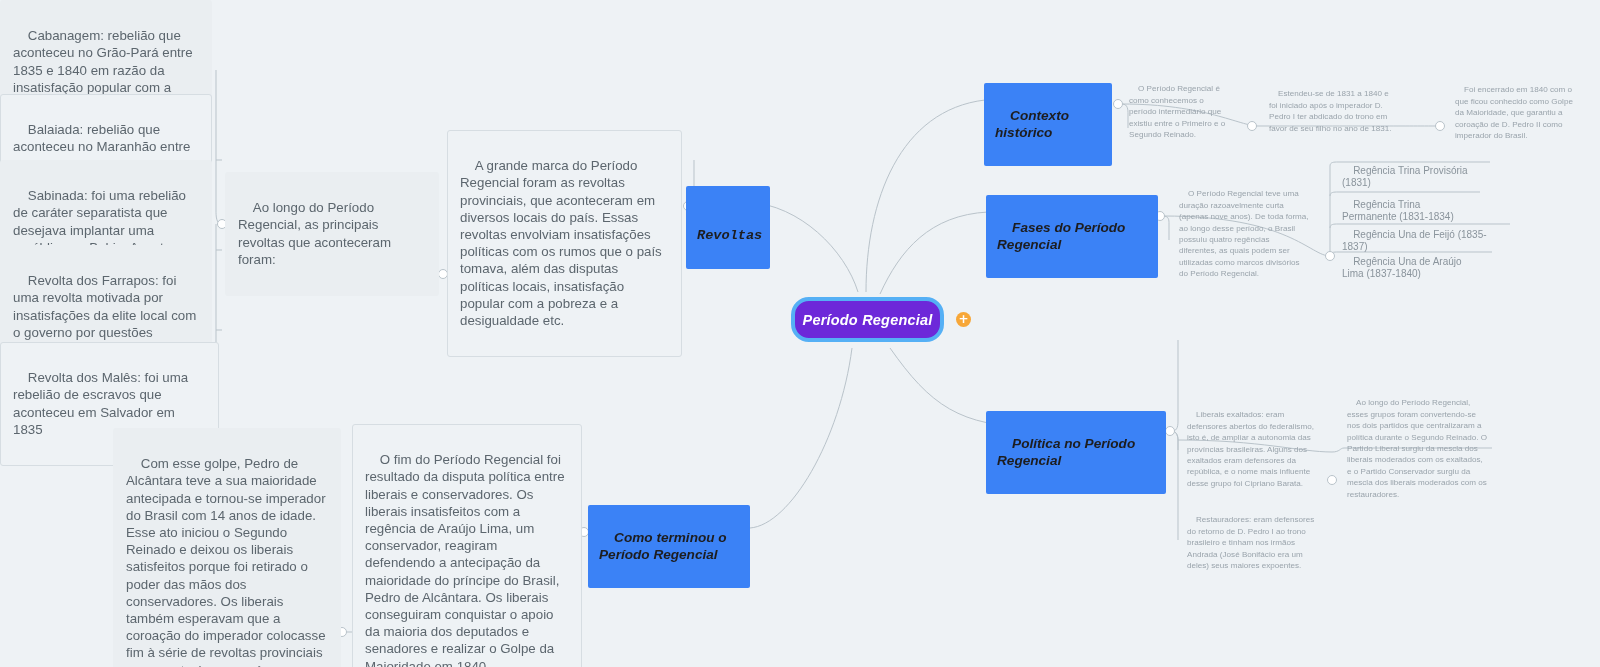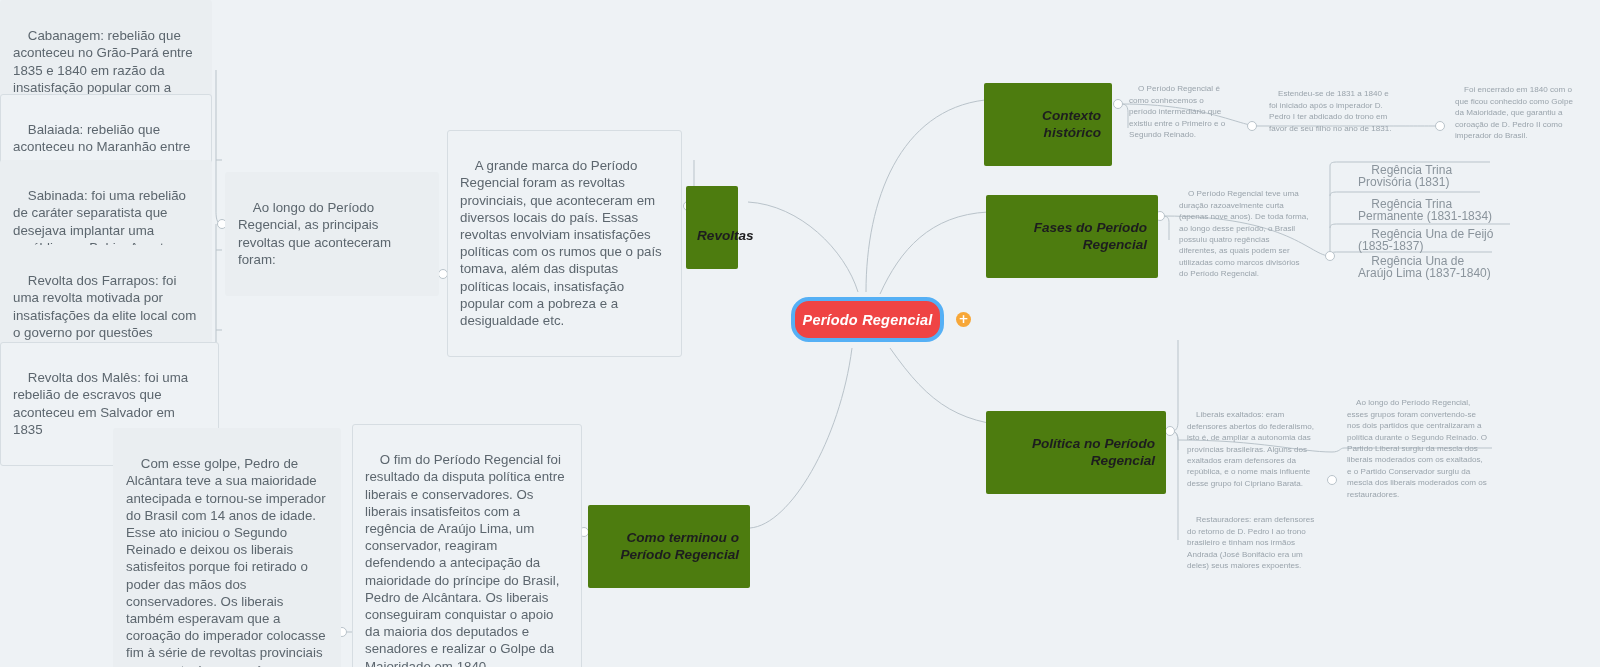--- a/index.html
+++ b/index.html
@@ -46,43 +46,41 @@
   .leaf-sm {
     color: #9aa4ac;
     font-size: 8.1px;
     line-height: 11.4px;
     padding: 5px 7px 6px 7px;
     background: transparent;
     white-space: pre-wrap;
   }
   .leaf-xs {
     color: #8a949c;
-    font-size: 12px;
+    font-size: 10px;
     line-height: 11.4px;
     padding: 4px 6px 5px 6px;
     background: transparent;
     white-space: pre-wrap;
-    margin-left: 16px;
   }
   
   .branch {
-    background: #4d7c0f;
+    background: #3b82f6;
     color: #1d1d1f;
     font-weight: bold;
     font-style: italic;
     font-size: 13.6px;
     line-height: 17px;
     padding: 7px 11px 8px 11px;
     border-radius: 2px;
     white-space: pre-wrap;
-    text-align: right;
   }
   
   .root {
-    background: #ef4444;
+    background: #6d28d9;
     border: 4px solid #55b0f5;
     border-radius: 18px;
     color: #ffffff;
     font-weight: bold;
     font-style: italic;
     font-size: 14.5px;
     display: flex;
     align-items: center;
     justify-content: center;
     letter-spacing: 0.2px;
@@ -210,21 +208,21 @@
   <div class="node leaf-sm" style="left:1180px; top:393px; width:151px;">
     <span>Liberais exaltados: eram defensores abertos do federalismo, isto é, de ampliar a autonomia das províncias brasileiras. Alguns dos exaltados eram defensores da república, e o nome mais influente desse grupo foi Cipriano Barata.</span>
   </div>
   <div class="node leaf-sm" style="left:1180px; top:498px; width:143px;">
     <span>Restauradores: eram defensores do retorno de D. Pedro I ao trono brasileiro e tinham nos irmãos Andrada (José Bonifácio era um deles) seus maiores expoentes.</span>
   </div>
   <div class="node leaf-sm" style="left:1340px; top:381px; width:155px;">
     <span>Ao longo do Período Regencial, esses grupos foram convertendo-se nos dois partidos que centralizaram a política durante o Segundo Reinado. O Partido Liberal surgiu da mescla dos liberais moderados com os exaltados, e o Partido Conservador surgiu da mescla dos liberais moderados com os restauradores.</span>
   </div>
 
-  <div class="node branch" style="left:686px; top:186px; width:52px;">
+  <div class="node branch" style="left:686px; top:186px; width:84px;font-family:Liberation Mono, monospace;">
     <span>Revoltas</span>
   </div>
   <div class="node leaf-lg bordered" style="left:447px; top:130px; width:235px;">
     <span>A grande marca do Período Regencial foram as revoltas provinciais, que aconteceram em diversos locais do país. Essas revoltas envolviam insatisfações políticas com os rumos que o país tomava, além das disputas políticas locais, insatisfação popular com a pobreza e a desigualdade etc.</span>
   </div>
   <div class="node leaf-lg" style="left:225px; top:172px; width:214px;">
     <span>Ao longo do Período Regencial, as principais revoltas que aconteceram foram:</span>
   </div>
   <div class="node leaf-lg" style="left:0px; top:0px; width:212px;">
     <span>Cabanagem: rebelião que aconteceu no Grão-Pará entre 1835 e 1840 em razão da insatisfação popular com a pobreza e a desigualdade e por disputas políticas locais</span>

